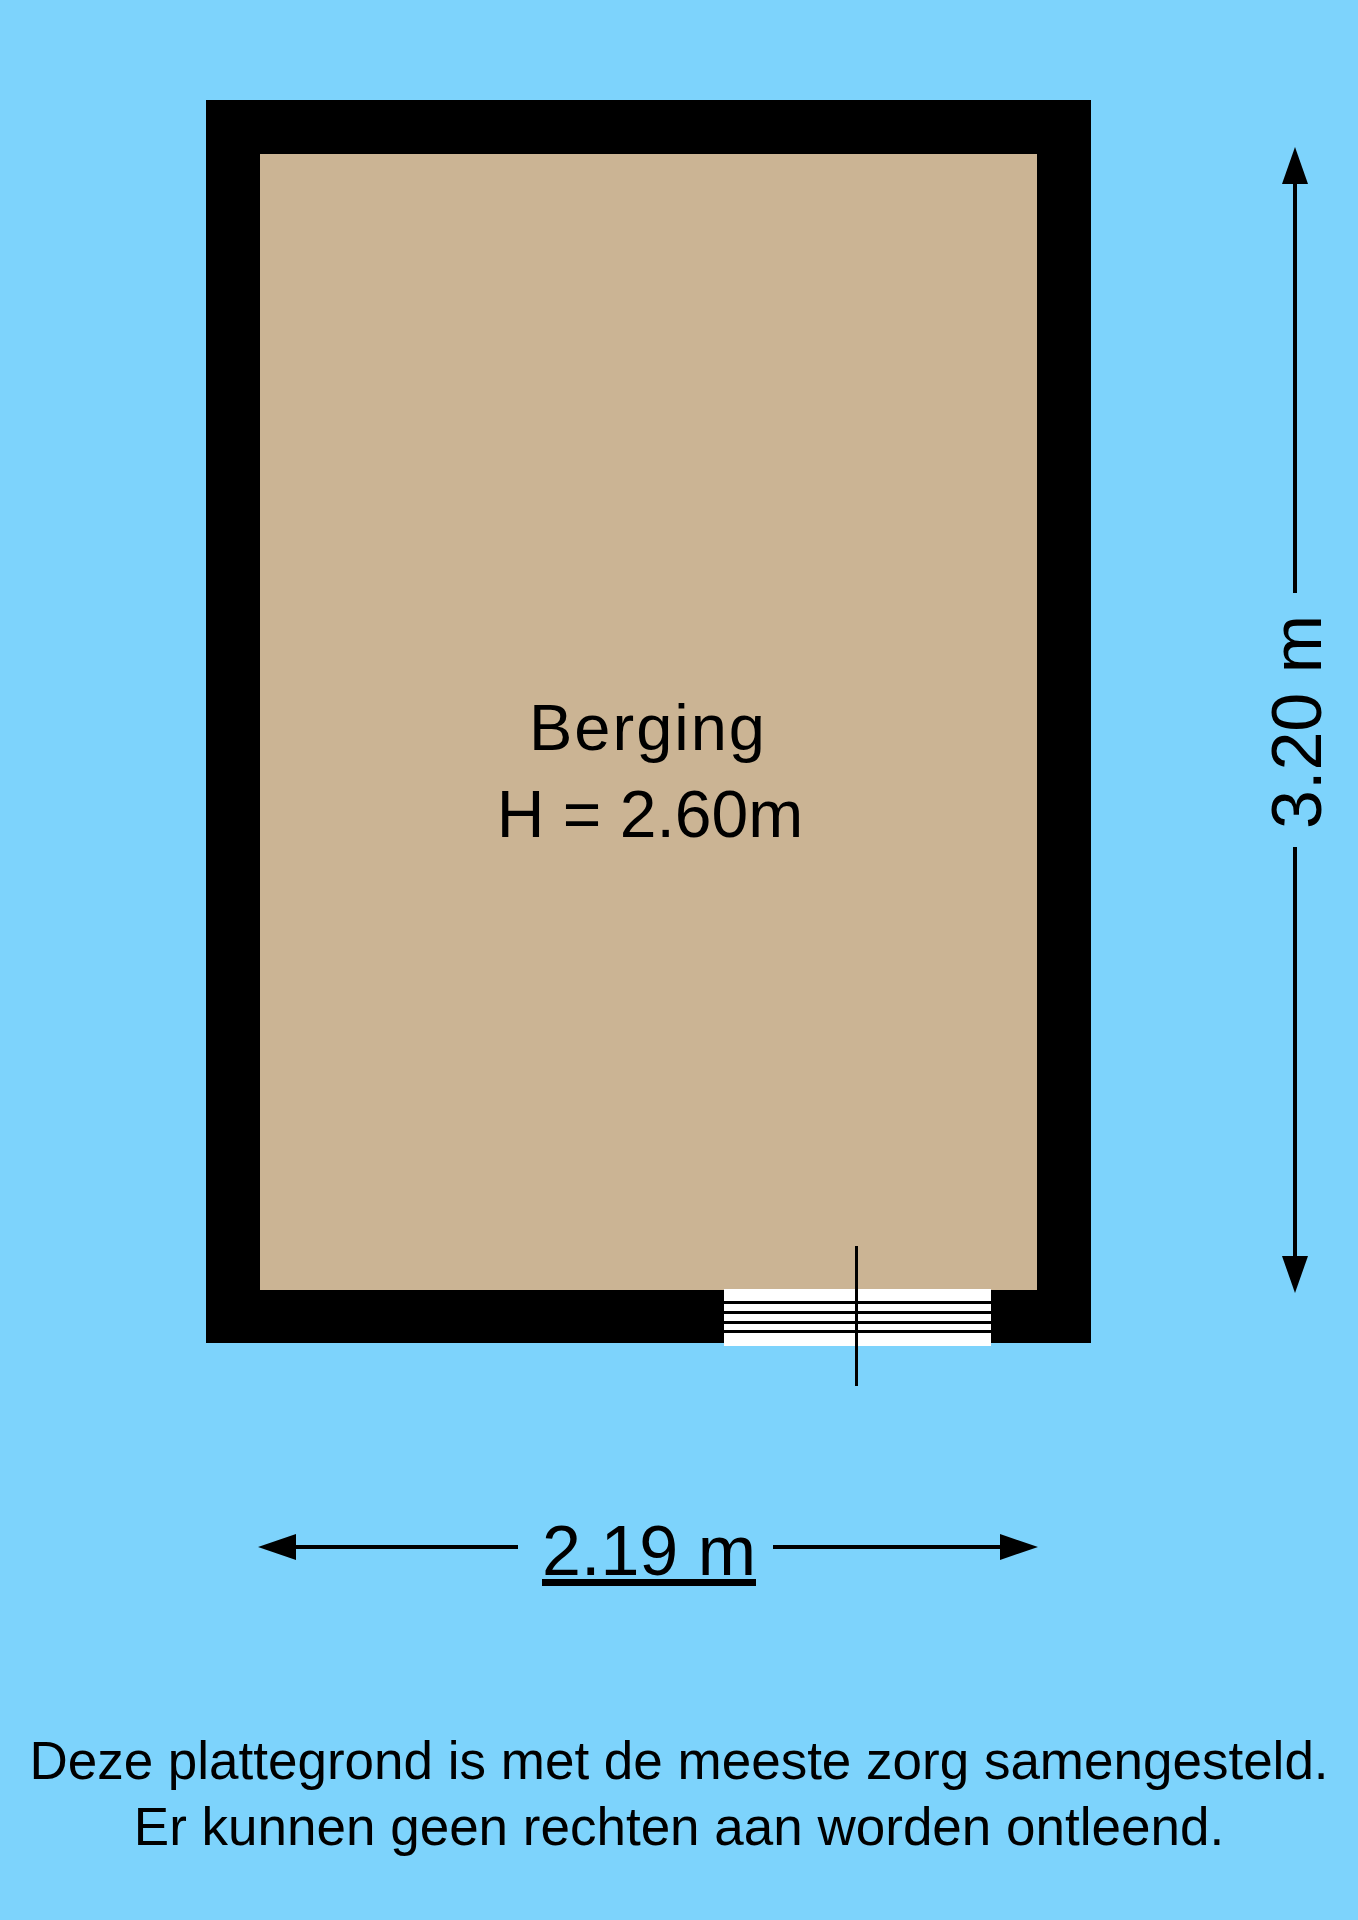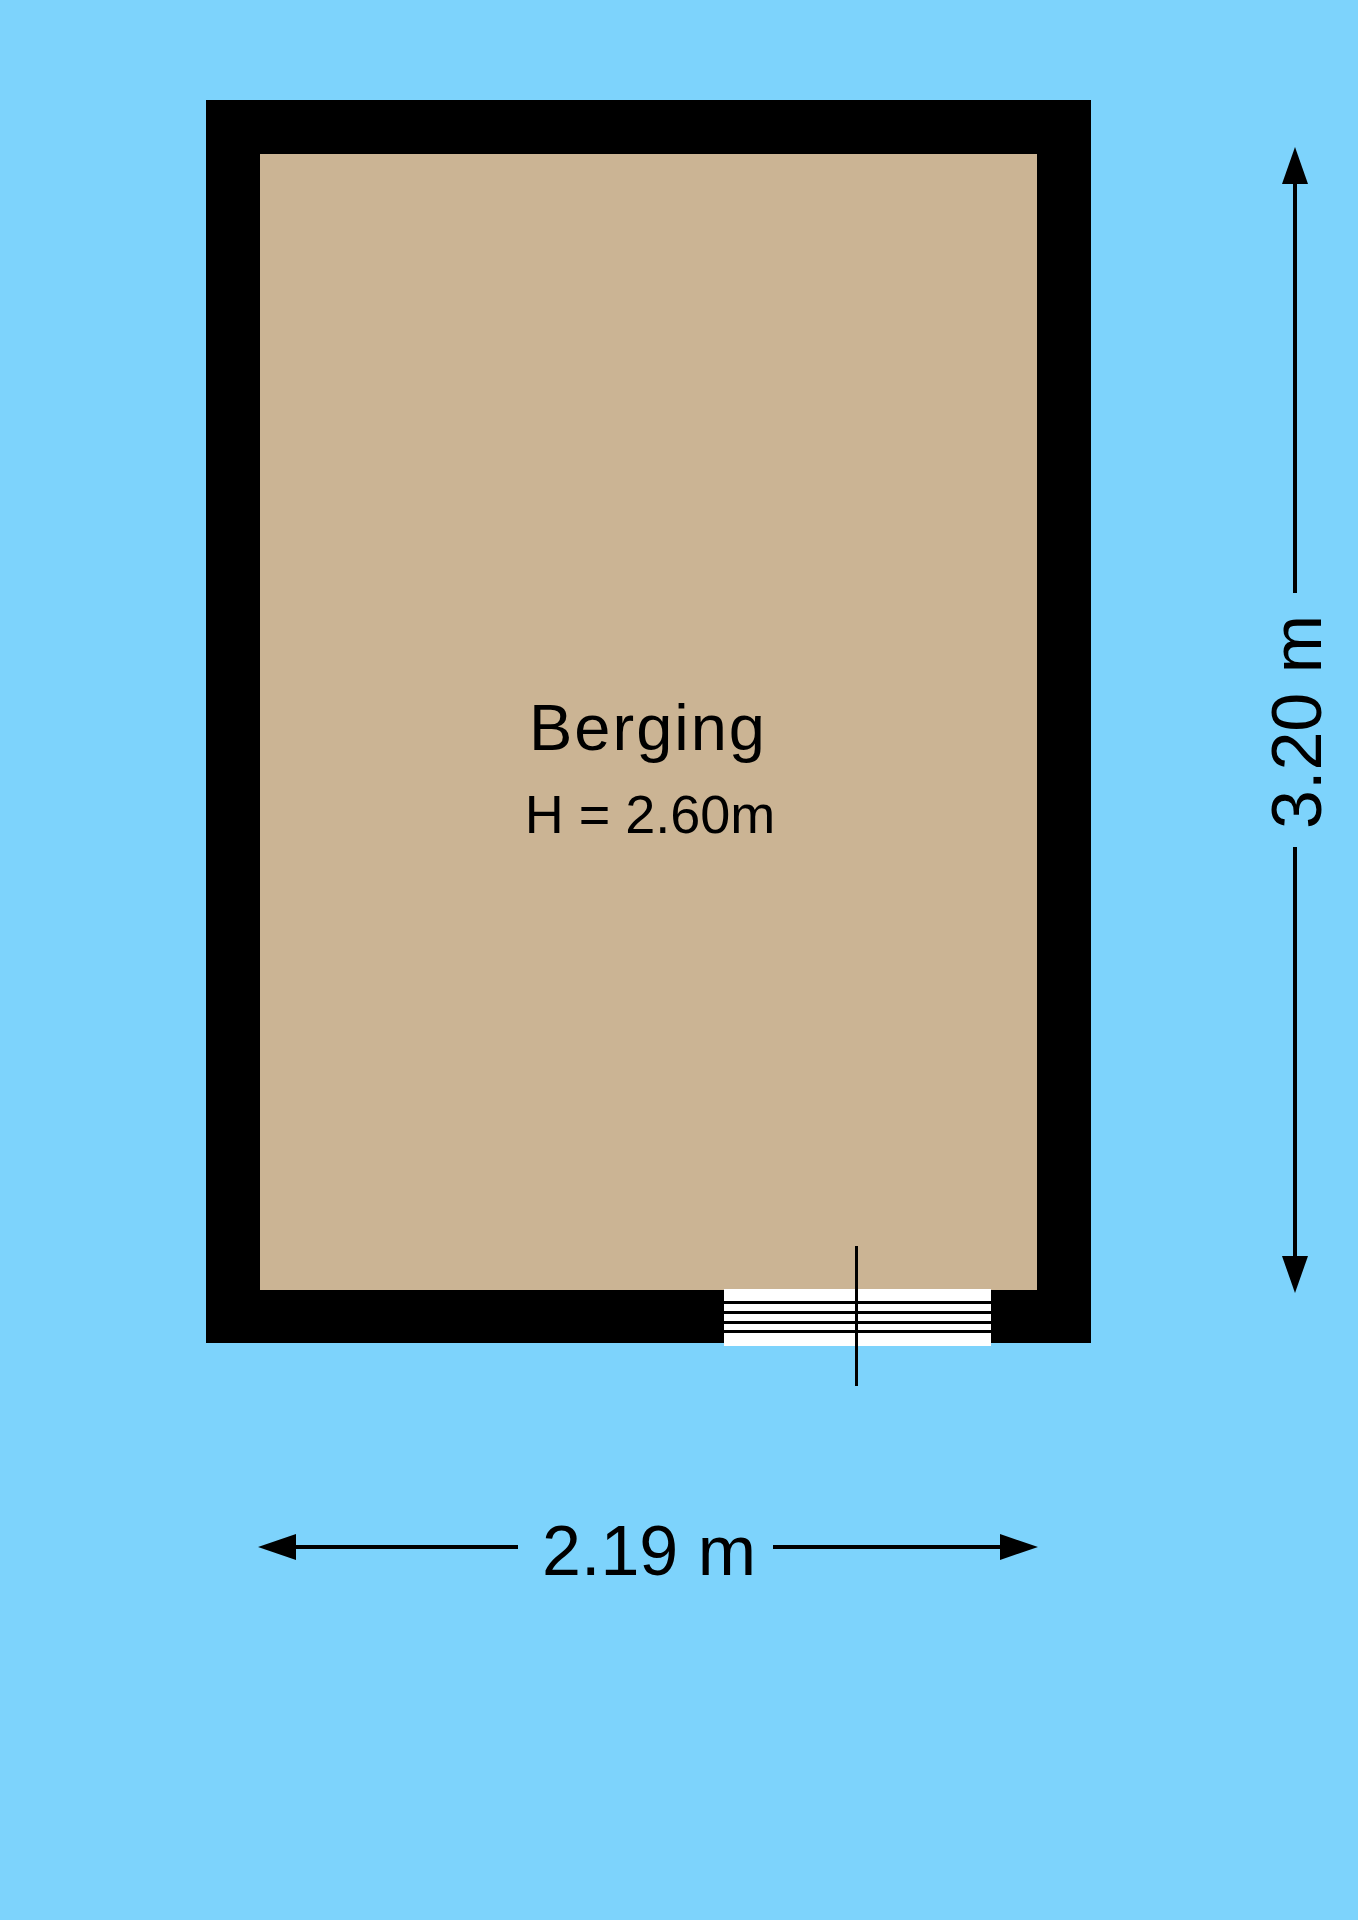--- a/index.html
+++ b/index.html
@@ -53,37 +53,38 @@
   .room-name {
     left: 648px; top: 727px;
     transform: translate(-50%, -50%);
     font-size: 65px;
     letter-spacing: 2px;
     white-space: nowrap;
   }
   .room-height {
     left: 650px; top: 814px;
     transform: translate(-50%, -50%);
-    font-size: 54px;
+    font-size: 66px;
     white-space: nowrap;
     text-align: center;
   }
 
   
   .dim-label {
     font-size: 70px;
     white-space: nowrap;
   }
   .vdim-label {
     left: 1297px; top: 722px;
     transform: translate(-50%, -50%) rotate(-90deg);
   }
   .hdim-label {
     left: 649px; top: 1551px;
     transform: translate(-50%, -50%);
+    text-decoration: underline;
   }
   .vline { width: 4px; background: #000000; left: 1293px; }
   .vline.v1 { top: 180px; height: 413px; }
   .vline.v2 { top: 847px; height: 412px; }
   .hline { height: 4px; background: #000000; top: 1545px; }
   .hline.h1 { left: 296px; width: 222px; }
   .hline.h2 { left: 773px; width: 227px; }
 
   .arrow-up {
     left: 1282px; top: 147px;
@@ -147,14 +148,18 @@
   <div class="abs dim-label vdim-label">3.20 m</div>
   <div class="abs vline v2"></div>
   <div class="abs arrow-down"></div>
 
   <div class="abs arrow-left"></div>
   <div class="abs hline h1"></div>
   <div class="abs dim-label hdim-label">2.19 m</div>
   <div class="abs hline h2"></div>
   <div class="abs arrow-right"></div>
 
+  <div class="abs disclaimer">
+    <div>Deze plattegrond is met de meeste zorg samengesteld.</div>
+    <div>Er kunnen geen rechten aan worden ontleend.</div>
+  </div>
 
 </div>
 
 </body></html>

